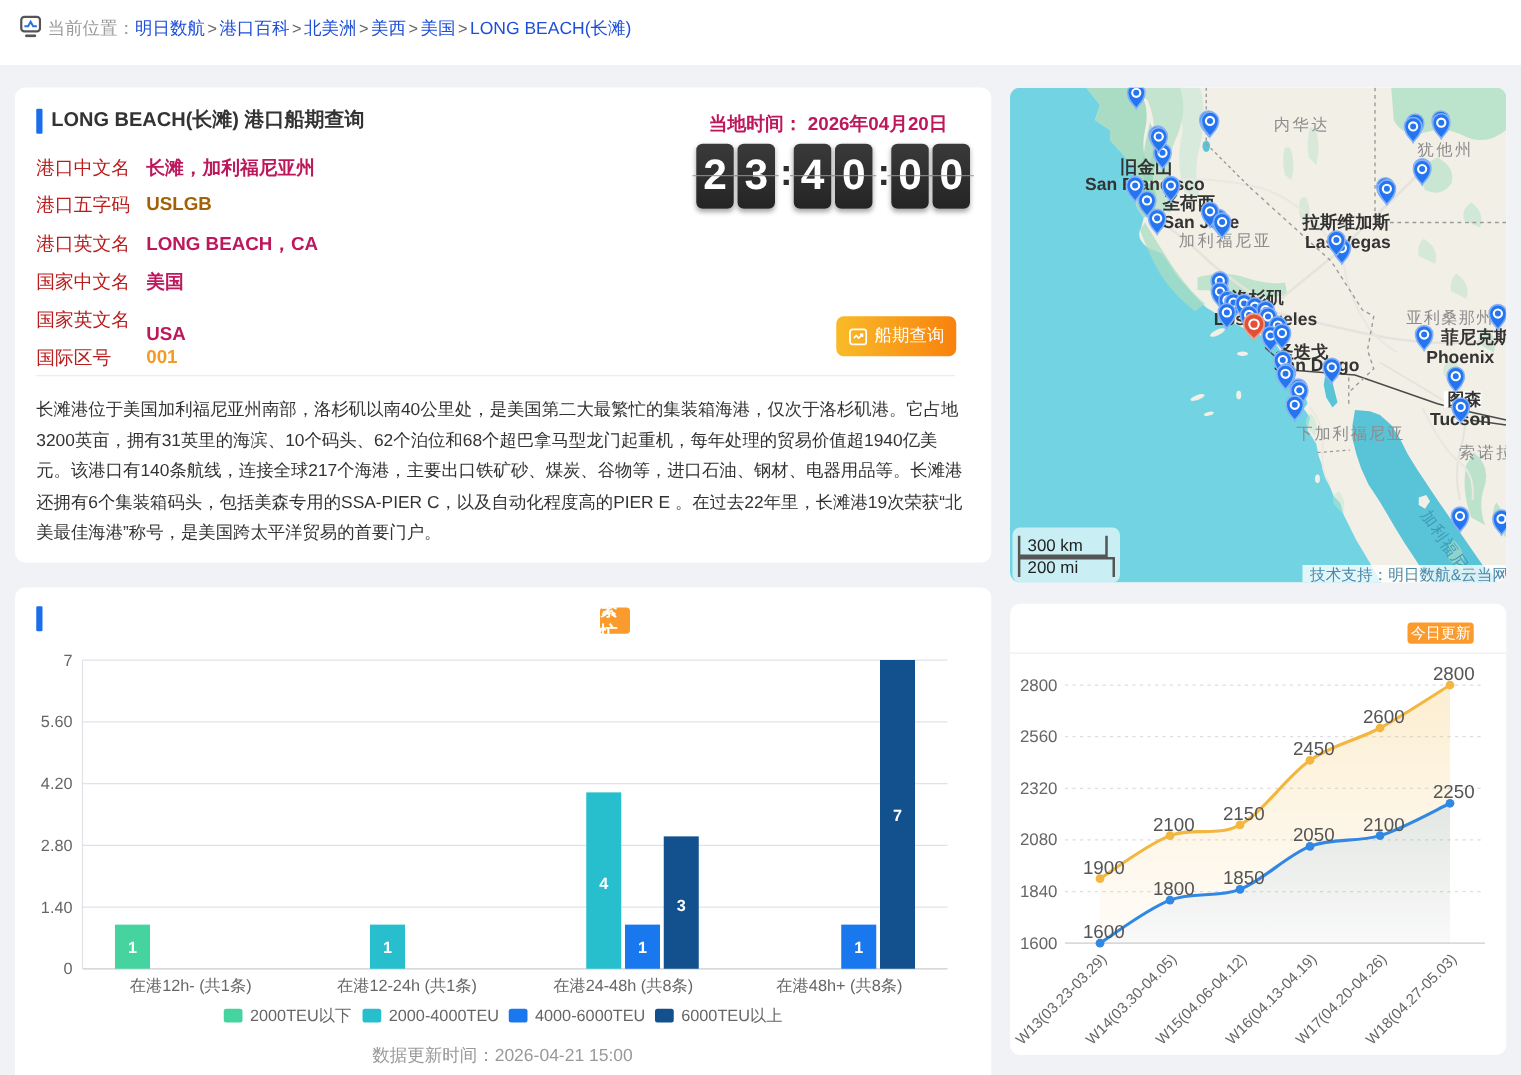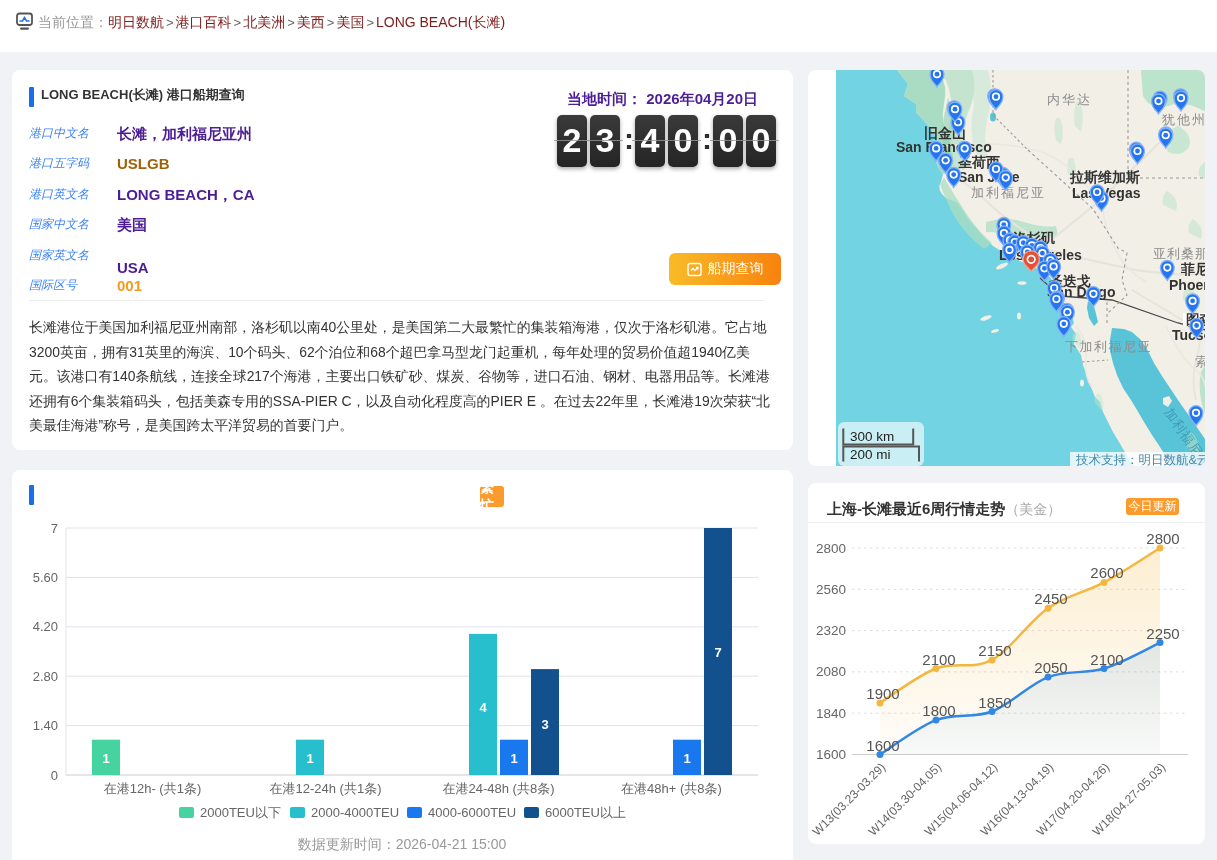--- a/index.html
+++ b/index.html
@@ -1,38 +1,38 @@
 <!DOCTYPE html>
 <html lang="zh"><head>
 <meta charset="utf-8">
 <style>
   * { margin:0; padding:0; box-sizing:border-box; }
   html,body { width:1217px; height:860px; overflow:hidden; background:#f0f2f5;
     font-family:"Liberation Sans",sans-serif; }
   .topbar { position:absolute; left:0; top:0; width:1217px; height:52px; background:#fff; }
   .crumb { position:absolute; left:38px; top:14px; font-size:14px; color:#999; }
-  .crumb a { color:#7f1d1d; text-decoration:none; }
+  .crumb a { color:#1d4ed8; text-decoration:none; }
   .crumb .sep { color:#666; margin:0 2px; font-size:13px; }
   .card { position:absolute; background:#fff; border-radius:8px; }
   #cardA { left:12px; top:70px;  width:781px; height:380px; }
-  #cardB { left:808px; top:70px; width:397px; height:396px; overflow:hidden;padding-left:28px; }
+  #cardB { left:808px; top:70px; width:397px; height:396px; overflow:hidden; }
   #cardC { left:12px; top:470px; width:781px; height:402px; }
   #cardD { left:808px; top:483px; width:397px; height:361px; }
   .tbar { position:absolute; width:5px; height:20px; background:#1a6eeb; border-radius:1px; }
-  .h1 { position:absolute; font-size:13px; font-weight:bold; color:#333; white-space:nowrap; }
-  .lbl { position:absolute; font-size:12px; color:#3b82f6; white-space:nowrap;font-style:italic; }
-  .val { position:absolute; font-size:15px; font-weight:bold; color:#4c1d95; white-space:nowrap; }
+  .h1 { position:absolute; font-size:16px; font-weight:bold; color:#333; white-space:nowrap; }
+  .lbl { position:absolute; font-size:15px; color:#b91c1c; white-space:nowrap; }
+  .val { position:absolute; font-size:15px; font-weight:bold; color:#be185d; white-space:nowrap; }
   .clockwrap { position:absolute; left:545px; top:45px; display:flex; align-items:center; }
   .fcard { width:30px; height:52px; background:linear-gradient(#3a3a3a,#242424); border-radius:5px;
      color:#fff; font-size:34px; font-weight:bold; text-align:center; line-height:50px;
      margin-right:3px; position:relative; box-shadow:0 2px 4px rgba(0,0,0,.35); }
   .fcard:after { content:""; position:absolute; left:-3px; right:-3px; top:25px; height:1px;
      background:rgba(150,150,150,.8); }
   .colon { width:8px; margin:0 3px 0 1px; font-size:30px; font-weight:bold; color:#2e2e2e; height:52px; line-height:48px; }
-  .btn { position:absolute; left:657px; top:183px; width:112px; height:32px; border-radius:6px;
+  .btn { position:absolute; left:657px; top:183px; width:96px; height:32px; border-radius:6px;
      background:linear-gradient(90deg,#f9bb28,#f8820e); color:#fff; font-size:14px;
      display:flex; align-items:center; justify-content:center; gap:6px; }
   .para { position:absolute; left:17px; top:245px; width:748px; font-size:13.9px; line-height:24.5px;
      color:#333; text-align:left; }
   .divA { position:absolute; left:17px; top:230px; width:735px; height:1px; background:#ececec; }
   .badge { position:absolute; background:#fc9b2d; color:#fff; font-size:14px; font-weight:bold;
      border-radius:3px; display:flex; align-items:center; justify-content:center; }
   svg text { font-family:"Liberation Sans",sans-serif; }
 </style>
 </head>
@@ -273,21 +273,20 @@
       <text x="299" y="347" font-size="13" fill="#666">2000-4000TEU</text>
       <rect x="395" y="337" width="15" height="11" rx="2" fill="#1a78ef"></rect>
       <text x="416" y="347" font-size="13" fill="#666">4000-6000TEU</text>
       <rect x="512" y="337" width="15" height="11" rx="2" fill="#12508e"></rect>
       <text x="533" y="347" font-size="13" fill="#666">6000TEU以上</text>
       <text x="390" y="379" text-anchor="middle" font-size="14" fill="#999">数据更新时间：2026-04-21 15:00</text>
     </svg>
 </div>
 
 <div class="card" id="cardD">
-  <div class="h1" style="left:19px;top:17px;font-size:15px">上海-长滩最近6周行情走势<span style="color:#aaa;font-weight:normal;font-size:14px">（美金）</span></div>
   <div class="badge" style="left:318px;top:15px;width:53px;height:17px;font-size:12px;font-weight:normal">今日更新</div>
   <div style="position:absolute;left:0;top:39px;width:397px;height:1px;background:#eee"></div>
   <svg style="position:absolute;left:0;top:0" width="397" height="361" viewBox="0 0 397 361">
       <defs>
         <linearGradient id="gy" x1="0" y1="0" x2="0" y2="1">
           <stop offset="0" stop-color="#f3b73f" stop-opacity="0.24"></stop>
           <stop offset="1" stop-color="#f3b73f" stop-opacity="0.03"></stop>
         </linearGradient>
         <linearGradient id="gb" x1="0" y1="0" x2="0" y2="1">
           <stop offset="0" stop-color="#3088e4" stop-opacity="0.13"></stop>

